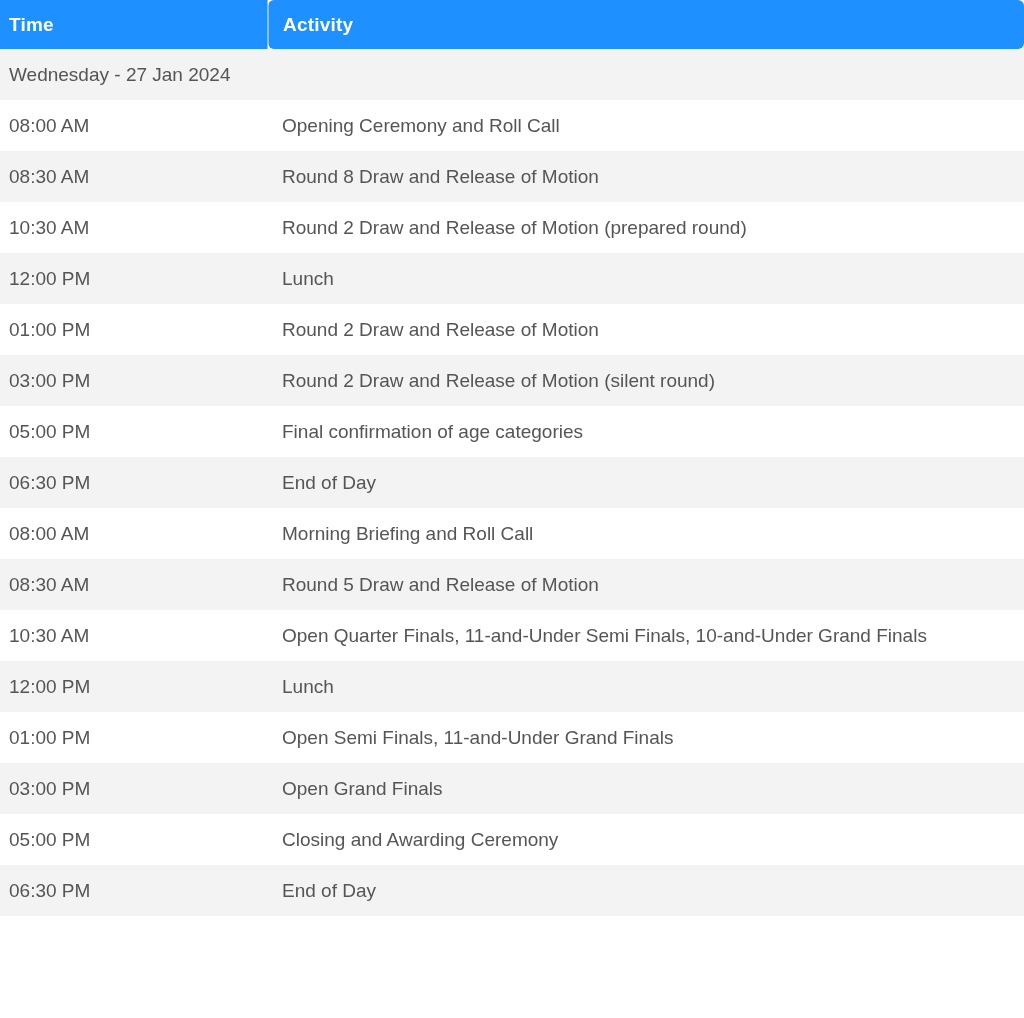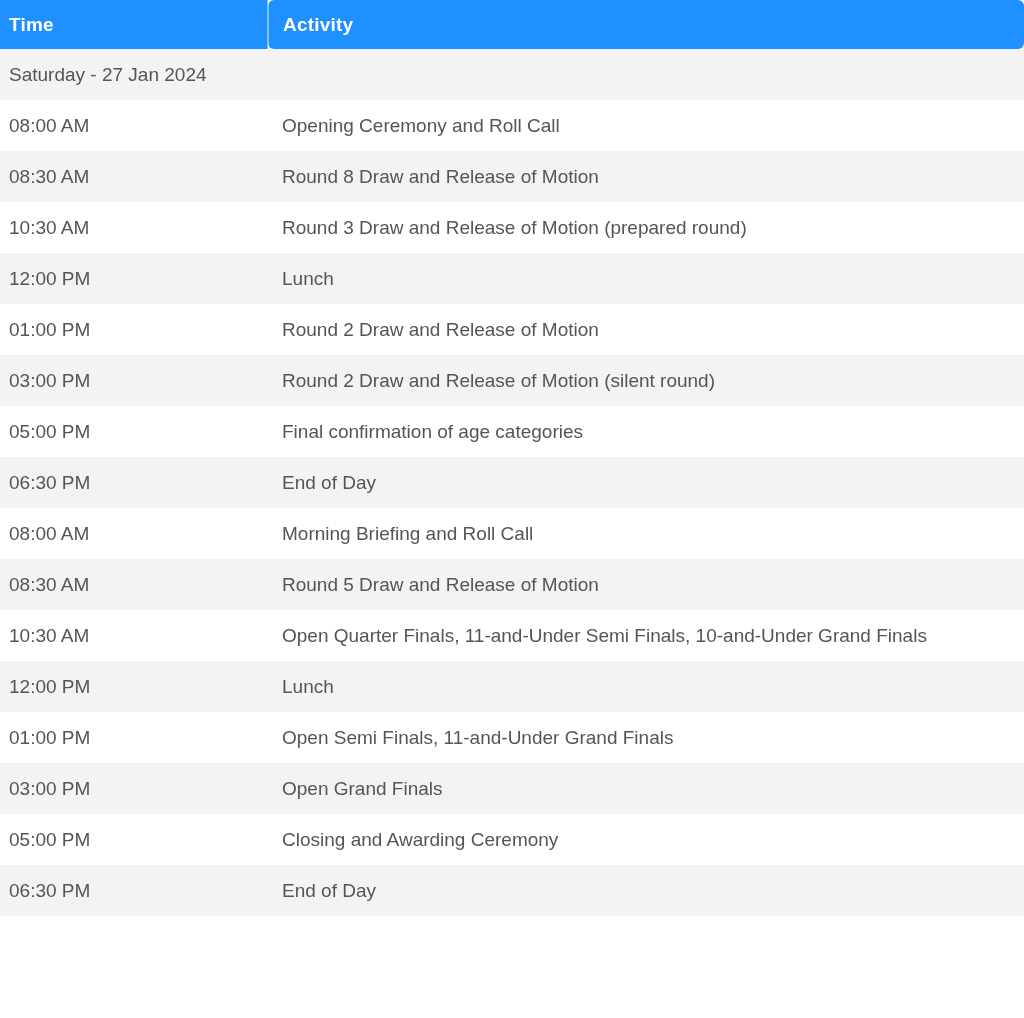--- a/index.html
+++ b/index.html
@@ -59,33 +59,33 @@
   </colgroup>
   <thead>
     <tr>
       <th class="time">Time</th>
       <th class="activity">Activity</th>
     </tr>
   </thead>
   <tbody>
 
     <tr class="section-row">
-      <td colspan="2">Saturday - 27 Jan 2024</td>
+      <td colspan="2">Wednesday - 27 Jan 2024</td>
     </tr>
     <tr>
       <td class="time">08:00 AM</td>
       <td class="activity">Opening Ceremony and Roll Call</td>
     </tr>
     <tr>
       <td class="time">08:30 AM</td>
       <td class="activity">Round 8 Draw and Release of Motion</td>
     </tr>
     <tr>
       <td class="time">10:30 AM</td>
-      <td class="activity">Round 3 Draw and Release of Motion (prepared round)</td>
+      <td class="activity">Round 2 Draw and Release of Motion (prepared round)</td>
     </tr>
     <tr>
       <td class="time">12:00 PM</td>
       <td class="activity">Lunch</td>
     </tr>
     <tr>
       <td class="time">01:00 PM</td>
       <td class="activity">Round 2 Draw and Release of Motion</td>
     </tr>
     <tr>

